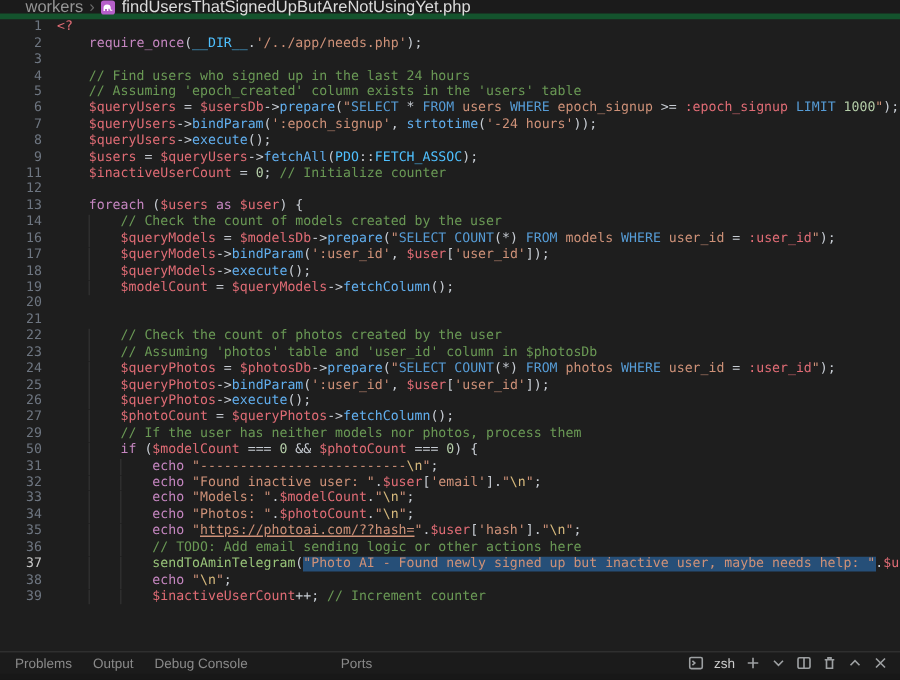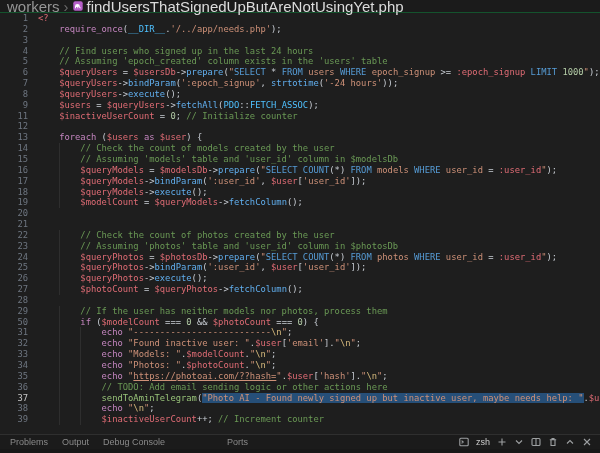--- a/index.html
+++ b/index.html
@@ -1,20 +1,20 @@
 <!DOCTYPE html>
 <html><head>
 <meta charset="utf-8">
 <style>
   html,body{margin:0;padding:0;background:#141414;}
   .app{width:600px;height:453px;background:#1e1e1e;overflow:hidden;position:relative;
        font-family:"Liberation Sans",sans-serif;color:#cccccc;}
   
   .topbar{height:13px;background:#1b1b1b;display:flex;align-items:center;
-          padding-left:7px;font-size:15px;border-bottom:1px solid #14532d;box-sizing:border-box;}
+          padding-left:17px;font-size:11px;border-bottom:4px solid #14532d;box-sizing:border-box;}
   .crumb-folder{color:#969696;}
   .crumb-sep{color:#6b6b6b;margin:0 4px;}
   .fileicon{width:10px;height:10px;margin-right:4px;flex:0 0 auto;}
   .crumb-file{color:#dcdcdc;white-space:nowrap;}
   
   .editor{height:421px;overflow:hidden;background:#1e1e1e;
           font-family:"DejaVu Sans Mono",monospace;font-size:8.8px;line-height:10.85px;}
   .line{display:flex;height:10.85px;}
   .gut{width:28px;flex:0 0 28px;text-align:right;color:#6e7681;user-select:none;
        padding-right:0;}
@@ -98,24 +98,20 @@
         </div>
         <div class="line">
           <div class="gut">13</div>
           <div class="code"><span style="color: rgb(197, 134, 192);">    foreach</span><span style="color: rgb(200, 205, 212);"> (</span><span style="color: rgb(224, 108, 117);">$users</span><span style="color: rgb(197, 134, 192);"> as </span><span style="color: rgb(224, 108, 117);">$user</span><span style="color: rgb(200, 205, 212);">) {</span></div>
         </div>
         <div class="line">
           <div class="gut">14</div>
           <div class="code"><span class="guide" style="left: 4ch;"></span><span style="color: rgb(106, 153, 85);">        // Check the count of models created by the user</span></div>
         </div>
         <div class="line">
-          <div class="gut">15</div>
-          <div class="code"><span class="guide" style="left: 4ch;"></span><span style="color: rgb(106, 153, 85);">        // Assuming 'models' table and 'user_id' column in $modelsDb</span></div>
-        </div>
-        <div class="line">
           <div class="gut">16</div>
           <div class="code"><span class="guide" style="left: 4ch;"></span><span style="color: rgb(224, 108, 117);">        $queryModels</span><span style="color: rgb(200, 205, 212);"> = </span><span style="color: rgb(224, 108, 117);">$modelsDb</span><span style="color: rgb(200, 205, 212);">-&gt;</span><span style="color: rgb(97, 175, 239);">prepare</span><span style="color: rgb(200, 205, 212);">(</span><span style="color: rgb(206, 145, 120);">"</span><span style="color: rgb(86, 156, 214);">SELECT</span><span style="color: rgb(200, 205, 212);"> </span><span style="color: rgb(86, 156, 214);">COUNT</span><span style="color: rgb(200, 205, 212);">(*)</span><span style="color: rgb(206, 145, 120);"> </span><span style="color: rgb(86, 156, 214);">FROM</span><span style="color: rgb(206, 145, 120);"> models </span><span style="color: rgb(86, 156, 214);">WHERE</span><span style="color: rgb(206, 145, 120);"> user_id </span><span style="color: rgb(200, 205, 212);">= </span><span style="color: rgb(224, 108, 117);">:user_id</span><span style="color: rgb(206, 145, 120);">"</span><span style="color: rgb(200, 205, 212);">);</span></div>
         </div>
         <div class="line">
           <div class="gut">17</div>
           <div class="code"><span class="guide" style="left: 4ch;"></span><span style="color: rgb(224, 108, 117);">        $queryModels</span><span style="color: rgb(200, 205, 212);">-&gt;</span><span style="color: rgb(97, 175, 239);">bindParam</span><span style="color: rgb(200, 205, 212);">(</span><span style="color: rgb(206, 145, 120);">':user_id'</span><span style="color: rgb(200, 205, 212);">, </span><span style="color: rgb(224, 108, 117);">$user</span><span style="color: rgb(200, 205, 212);">[</span><span style="color: rgb(206, 145, 120);">'user_id'</span><span style="color: rgb(200, 205, 212);">]);</span></div>
         </div>
         <div class="line">
           <div class="gut">18</div>
           <div class="code"><span class="guide" style="left: 4ch;"></span><span style="color: rgb(224, 108, 117);">        $queryModels</span><span style="color: rgb(200, 205, 212);">-&gt;</span><span style="color: rgb(97, 175, 239);">execute</span><span style="color: rgb(200, 205, 212);">();</span></div>
@@ -148,24 +144,20 @@
           <div class="gut">25</div>
           <div class="code"><span class="guide" style="left: 4ch;"></span><span style="color: rgb(224, 108, 117);">        $queryPhotos</span><span style="color: rgb(200, 205, 212);">-&gt;</span><span style="color: rgb(97, 175, 239);">bindParam</span><span style="color: rgb(200, 205, 212);">(</span><span style="color: rgb(206, 145, 120);">':user_id'</span><span style="color: rgb(200, 205, 212);">, </span><span style="color: rgb(224, 108, 117);">$user</span><span style="color: rgb(200, 205, 212);">[</span><span style="color: rgb(206, 145, 120);">'user_id'</span><span style="color: rgb(200, 205, 212);">]);</span></div>
         </div>
         <div class="line">
           <div class="gut">26</div>
           <div class="code"><span class="guide" style="left: 4ch;"></span><span style="color: rgb(224, 108, 117);">        $queryPhotos</span><span style="color: rgb(200, 205, 212);">-&gt;</span><span style="color: rgb(97, 175, 239);">execute</span><span style="color: rgb(200, 205, 212);">();</span></div>
         </div>
         <div class="line">
           <div class="gut">27</div>
           <div class="code"><span class="guide" style="left: 4ch;"></span><span style="color: rgb(224, 108, 117);">        $photoCount</span><span style="color: rgb(200, 205, 212);"> = </span><span style="color: rgb(224, 108, 117);">$queryPhotos</span><span style="color: rgb(200, 205, 212);">-&gt;</span><span style="color: rgb(97, 175, 239);">fetchColumn</span><span style="color: rgb(200, 205, 212);">();</span></div>
-        </div>
-        <div class="line">
-          <div class="gut">28</div>
-          <div class="code"></div>
         </div>
         <div class="line">
           <div class="gut">29</div>
           <div class="code"><span class="guide" style="left: 4ch;"></span><span style="color: rgb(106, 153, 85);">        // If the user has neither models nor photos, process them</span></div>
         </div>
         <div class="line">
           <div class="gut">50</div>
           <div class="code"><span class="guide" style="left: 4ch;"></span><span style="color: rgb(197, 134, 192);">        if</span><span style="color: rgb(200, 205, 212);"> (</span><span style="color: rgb(224, 108, 117);">$modelCount</span><span style="color: rgb(200, 205, 212);"> === </span><span style="color: rgb(181, 206, 168);">0</span><span style="color: rgb(200, 205, 212);"> &amp;&amp; </span><span style="color: rgb(224, 108, 117);">$photoCount</span><span style="color: rgb(200, 205, 212);"> === </span><span style="color: rgb(181, 206, 168);">0</span><span style="color: rgb(200, 205, 212);">) {</span></div>
         </div>
         <div class="line">

